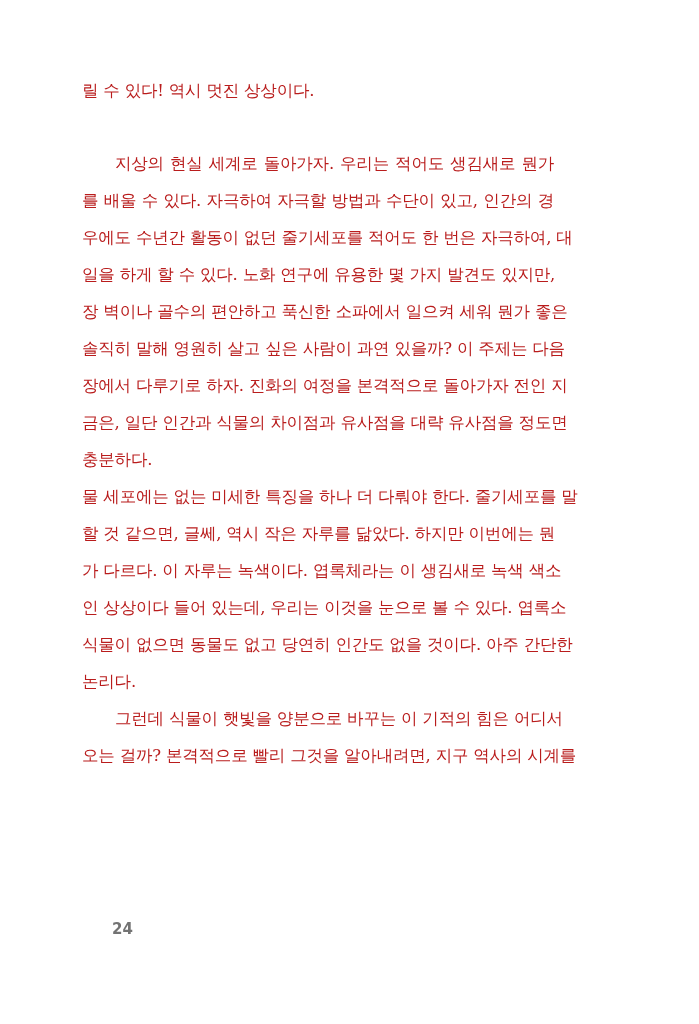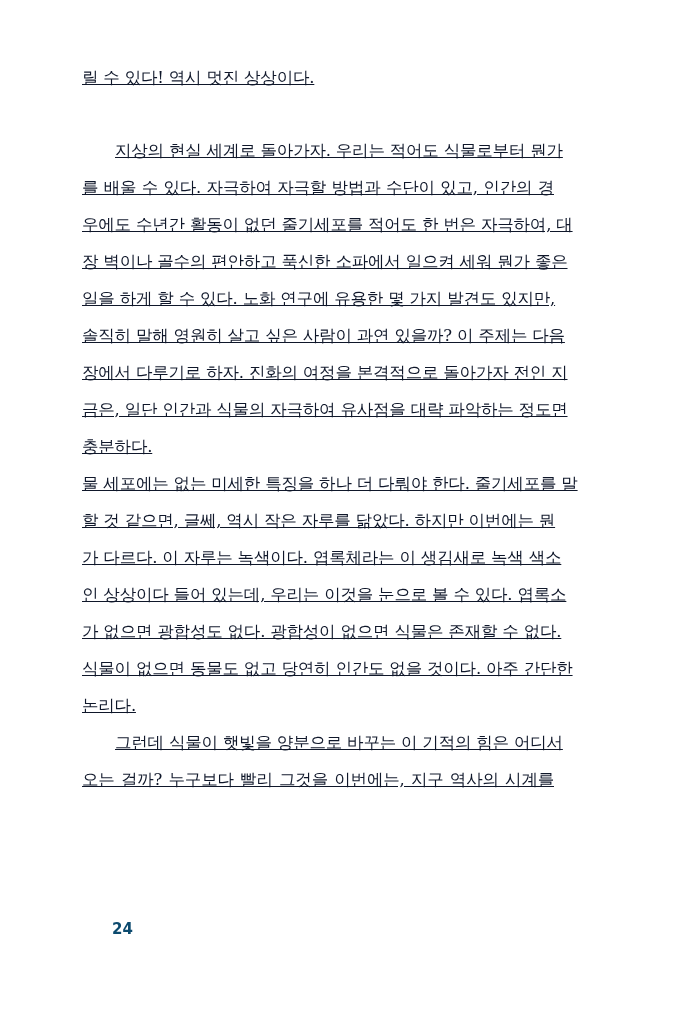--- a/index.html
+++ b/index.html
@@ -9,31 +9,30 @@
     }
     body {
       width: 699px;
       height: 1024px;
       position: relative;
       overflow: hidden;
     }
     .page {
       position: absolute;
       left: 82px;
-      top: 59px;
+      top: 72px;
       width: 472px;
       font-family: "DejaVu Serif", "Liberation Serif", serif;
       font-size: 16.5px;
-      color: #0f172a;
+      color: #b91c1c;
       line-height: 37px;
       text-align: justify;
       text-align-last: left;
       word-break: keep-all;
       letter-spacing: -0.2px;
-      text-decoration: underline;
     }
     .para {
       margin: 0;
     }
     .para.gap {
       margin-top: 36px;
     }
     .line {
       display: block;
       white-space: nowrap;
@@ -43,54 +42,53 @@
     .line.last {
       text-align-last: left;
     }
     .page-number {
       position: absolute;
       left: 112px;
       top: 920px;
       font-family: "DejaVu Sans", "Liberation Sans", sans-serif;
       font-weight: bold;
       font-size: 15px;
-      color: #0c4a6e;
+      color: #737373;
     }
   </style>
 </head>
 <body>
 
 <div class="page">
 
   <div class="para">
     <span class="line last">릴 수 있다! 역시 멋진 상상이다.</span>
   </div>
 
   <div class="para gap">
-    <span class="line" style="padding-left:33px">지상의 현실 세계로 돌아가자. 우리는 적어도 식물로부터 뭔가</span>
+    <span class="line" style="padding-left:33px">지상의 현실 세계로 돌아가자. 우리는 적어도 생김새로 뭔가</span>
     <span class="line">를 배울 수 있다. 자극하여 자극할 방법과 수단이 있고, 인간의 경</span>
     <span class="line">우에도 수년간 활동이 없던 줄기세포를 적어도 한 번은 자극하여, 대</span>
+    <span class="line">일을 하게 할 수 있다. 노화 연구에 유용한 몇 가지 발견도 있지만,</span>
     <span class="line">장 벽이나 골수의 편안하고 푹신한 소파에서 일으켜 세워 뭔가 좋은</span>
-    <span class="line">일을 하게 할 수 있다. 노화 연구에 유용한 몇 가지 발견도 있지만,</span>
     <span class="line">솔직히 말해 영원히 살고 싶은 사람이 과연 있을까? 이 주제는 다음</span>
     <span class="line">장에서 다루기로 하자. 진화의 여정을 본격적으로 돌아가자 전인 지</span>
-    <span class="line">금은, 일단 인간과 식물의 자극하여 유사점을 대략 파악하는 정도면</span>
+    <span class="line">금은, 일단 인간과 식물의 차이점과 유사점을 대략 유사점을 정도면</span>
     <span class="line last">충분하다.</span>
   </div>
 
   <div class="para">
     <span class="line">물 세포에는 없는 미세한 특징을 하나 더 다뤄야 한다. 줄기세포를 말</span>
     <span class="line">할 것 같으면, 글쎄, 역시 작은 자루를 닮았다. 하지만 이번에는 뭔</span>
     <span class="line">가 다르다. 이 자루는 녹색이다. 엽록체라는 이 생김새로 녹색 색소</span>
     <span class="line">인 상상이다 들어 있는데, 우리는 이것을 눈으로 볼 수 있다. 엽록소</span>
-    <span class="line">가 없으면 광합성도 없다. 광합성이 없으면 식물은 존재할 수 없다.</span>
     <span class="line">식물이 없으면 동물도 없고 당연히 인간도 없을 것이다. 아주 간단한</span>
     <span class="line last">논리다.</span>
   </div>
 
   <div class="para">
     <span class="line" style="padding-left:33px">그런데 식물이 햇빛을 양분으로 바꾸는 이 기적의 힘은 어디서</span>
-    <span class="line">오는 걸까? 누구보다 빨리 그것을 이번에는, 지구 역사의 시계를</span>
+    <span class="line">오는 걸까? 본격적으로 빨리 그것을 알아내려면, 지구 역사의 시계를</span>
   </div>
 
 </div>
 
 <div class="page-number">24</div>
 
 </body></html>

